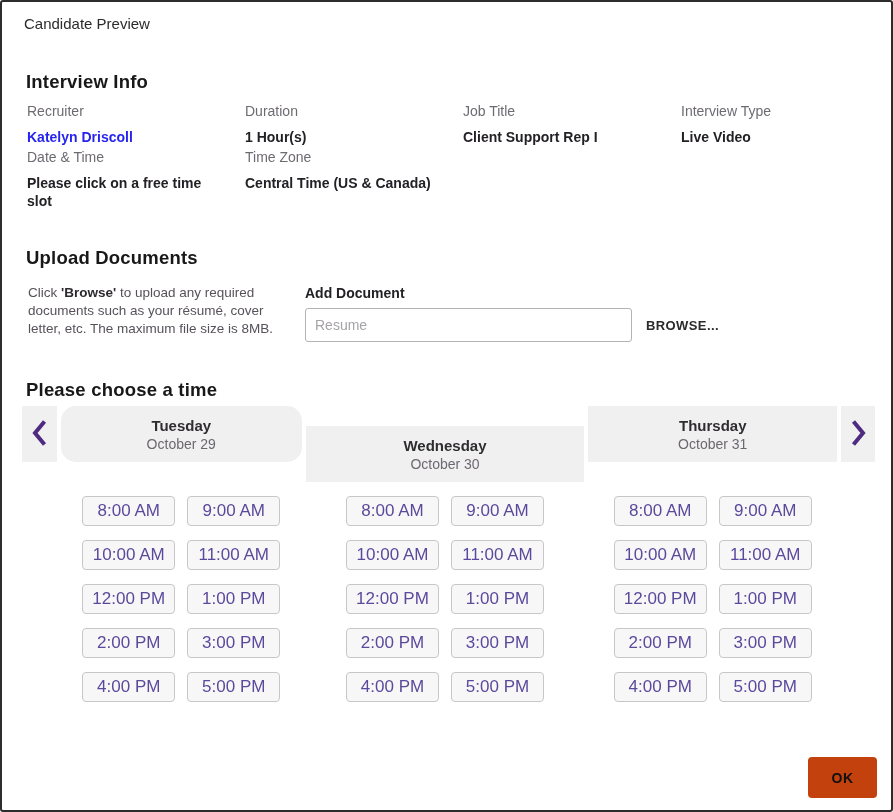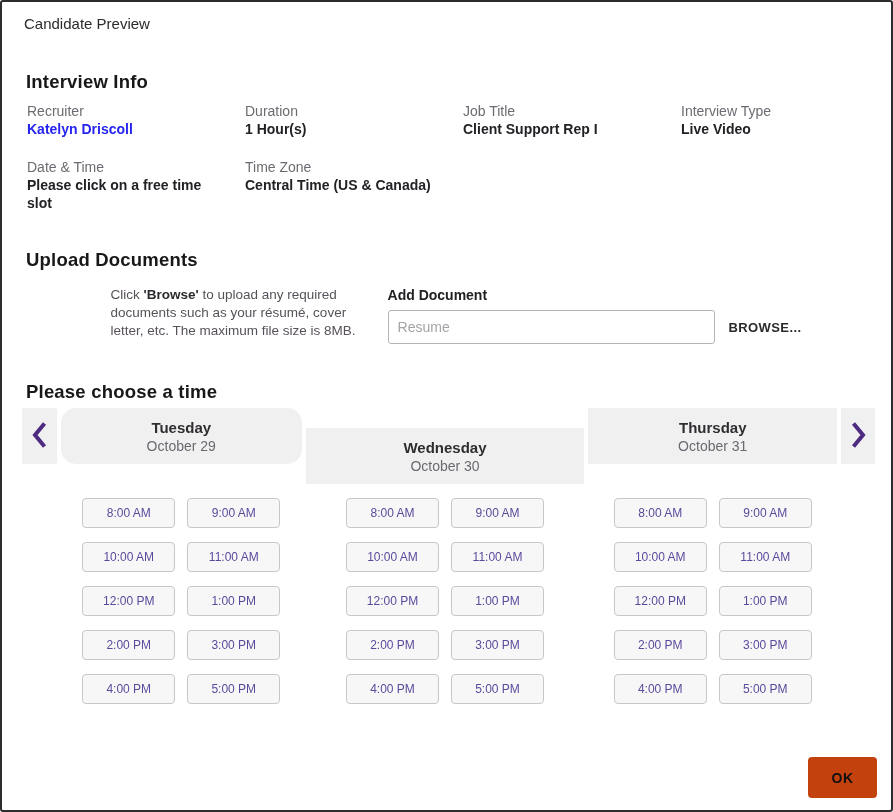--- a/index.html
+++ b/index.html
@@ -32,49 +32,48 @@
     color: #181818;
     letter-spacing: 0.2px;
     line-height: 24px;
   }
   
   .info-grid {
     margin-top: 8px;
     margin-left: 3px;
     display: grid;
     grid-template-columns: 218px 218px 218px 218px;
-    row-gap: 20px;
+    row-gap: 2px;
   }
   .info-field .info-label {
     font-size: 14px;
     color: #6e6a71;
     line-height: 18px;
   }
   .info-field .info-value {
-    margin-top: 0;
+    margin-top: 8px;
     font-size: 14px;
     font-weight: 700;
     color: #232125;
     line-height: 18px;
   }
   .info-field .info-value.link {
     color: #2525ef;
     cursor: pointer;
   }
   .info-field .info-value.wrap {
     max-width: 178px;
   }
   
   .upload-heading { margin-top: 33px; }
   .upload-row {
     margin-top: 14px;
-    margin-left: 13px;
+    margin-left: 4px;
     display: flex;
     align-items: flex-start;
-    justify-content: center;
   }
   .upload-instructions {
     width: 252px;
     font-size: 13.5px;
     line-height: 18px;
     color: #57525a;
   }
   .upload-instructions b { color: #2c2a2e; }
   .upload-right { margin-left: 25px; }
   .add-doc-label {
@@ -170,21 +169,21 @@
   }
   .slots-grid.d0 { width: 242px; }
   .slots-grid.d1 { width: 280px; }
   .slots-grid.d2 { width: 250px; }
   .slot {
     height: 30px;
     background: #f8f7f8;
     border: 1px solid #c8c6c9;
     border-radius: 4px;
     font-family: "Liberation Sans", "DejaVu Sans", sans-serif;
-    font-size: 12px;
+    font-size: 17px;
     color: #5b499b;
     cursor: pointer;
   }
   
   .ok-btn {
     position: absolute;
     right: 14px;
     bottom: 12px;
     width: 69px;
     height: 41px;

